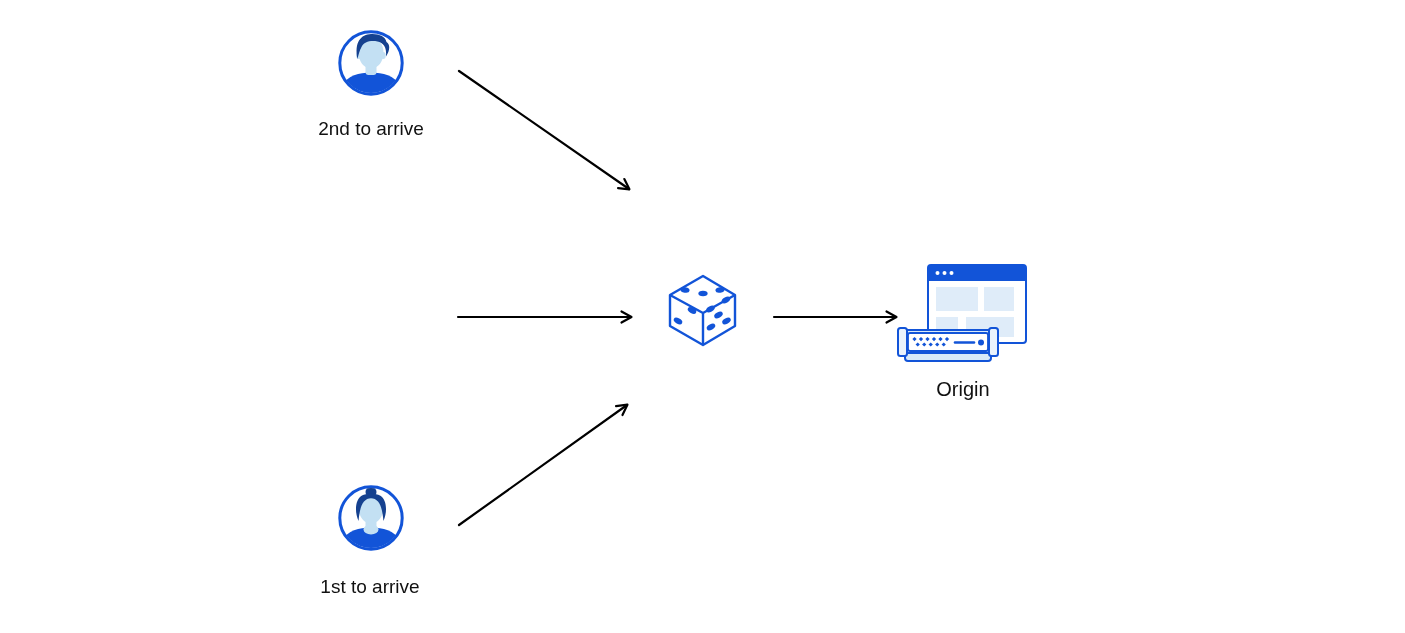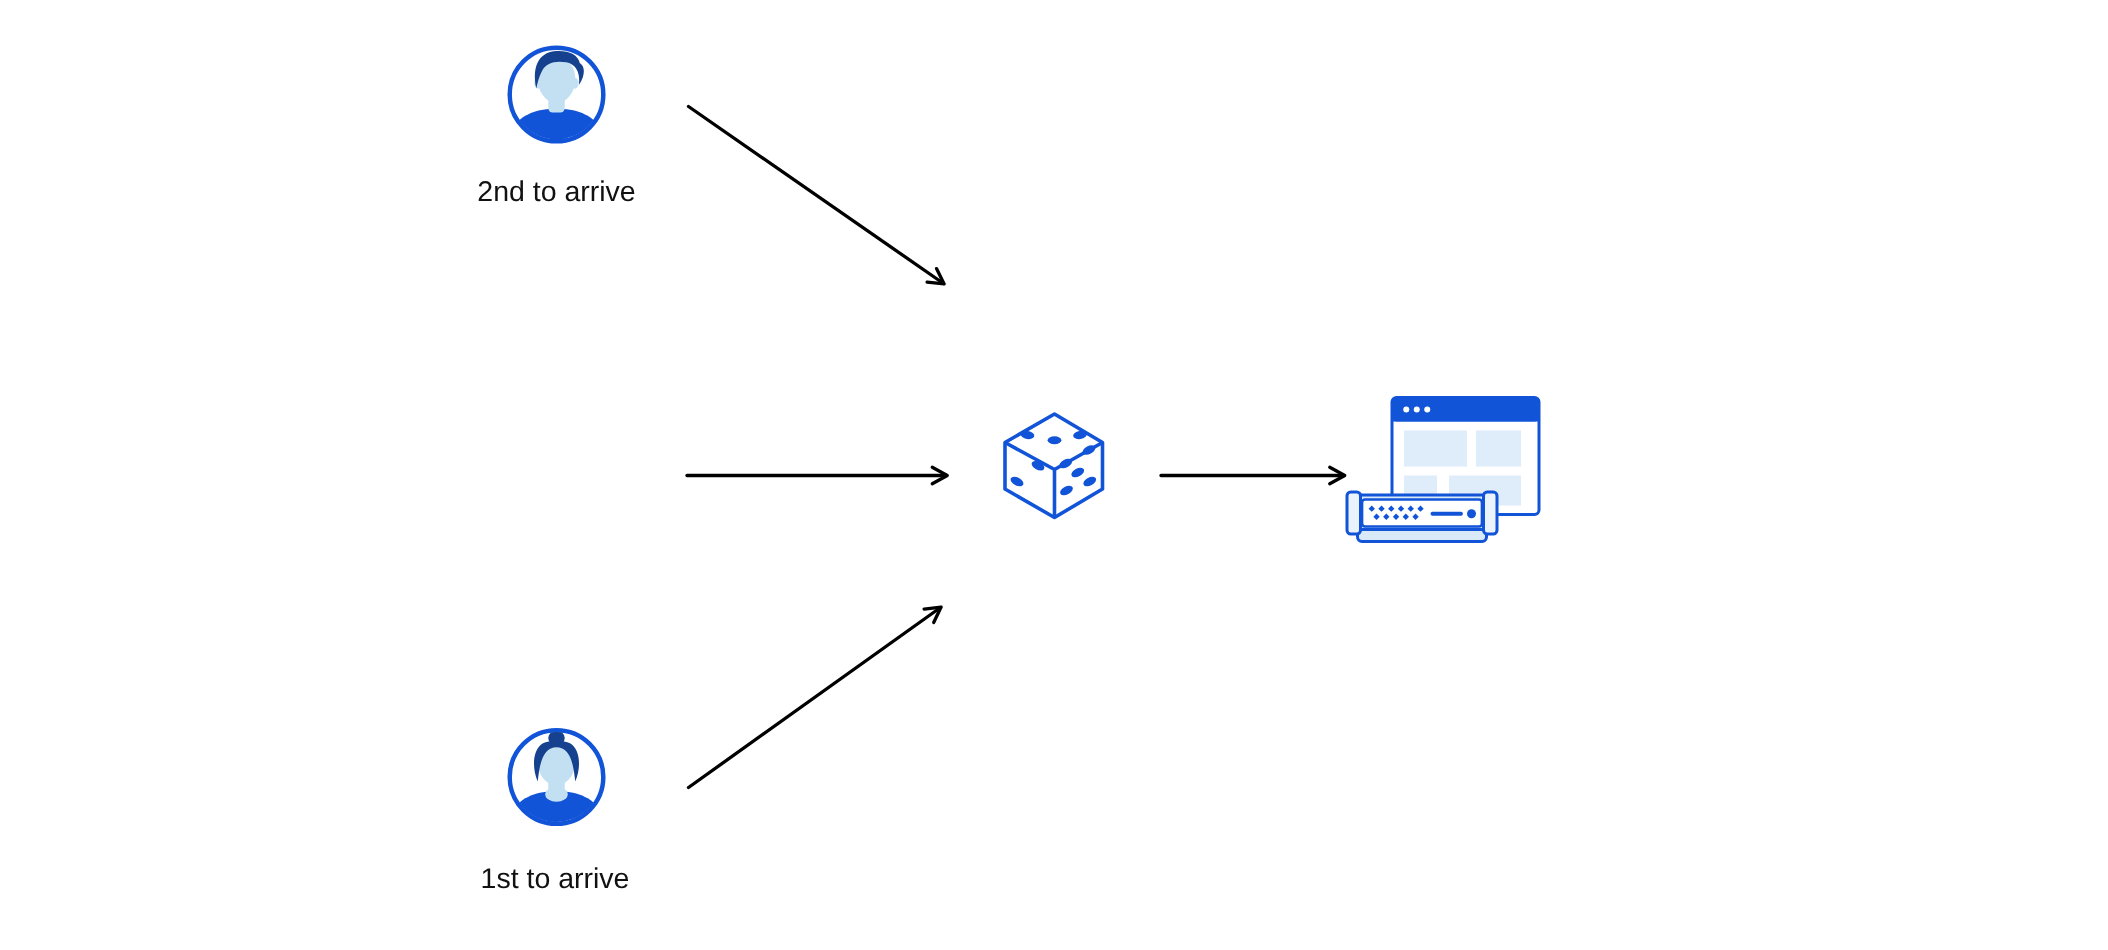--- a/index.html
+++ b/index.html
@@ -146,15 +146,16 @@
           <rect x="20.2" y="81" width="3" height="3" transform="rotate(45 21.7 82.5)"></rect>
           <rect x="26.7" y="81" width="3" height="3" transform="rotate(45 28.2 82.5)"></rect>
           <rect x="33.2" y="81" width="3" height="3" transform="rotate(45 34.7 82.5)"></rect>
           <rect x="39.7" y="81" width="3" height="3" transform="rotate(45 41.2 82.5)"></rect>
           <rect x="46.2" y="81" width="3" height="3" transform="rotate(45 47.7 82.5)"></rect>
         </g>
         <line class="sb" stroke-width="2.6" stroke-linecap="round" x1="59" y1="80.5" x2="78" y2="80.5"></line>
         <circle class="fb" cx="85" cy="80.5" r="3"></circle>
       </g>
     </svg>
+    <div class="label origin-label" style="left:-31px;top:116px;width:196px;">Origin</div>
   </div>
 
 </div>
 
 </body></html>

